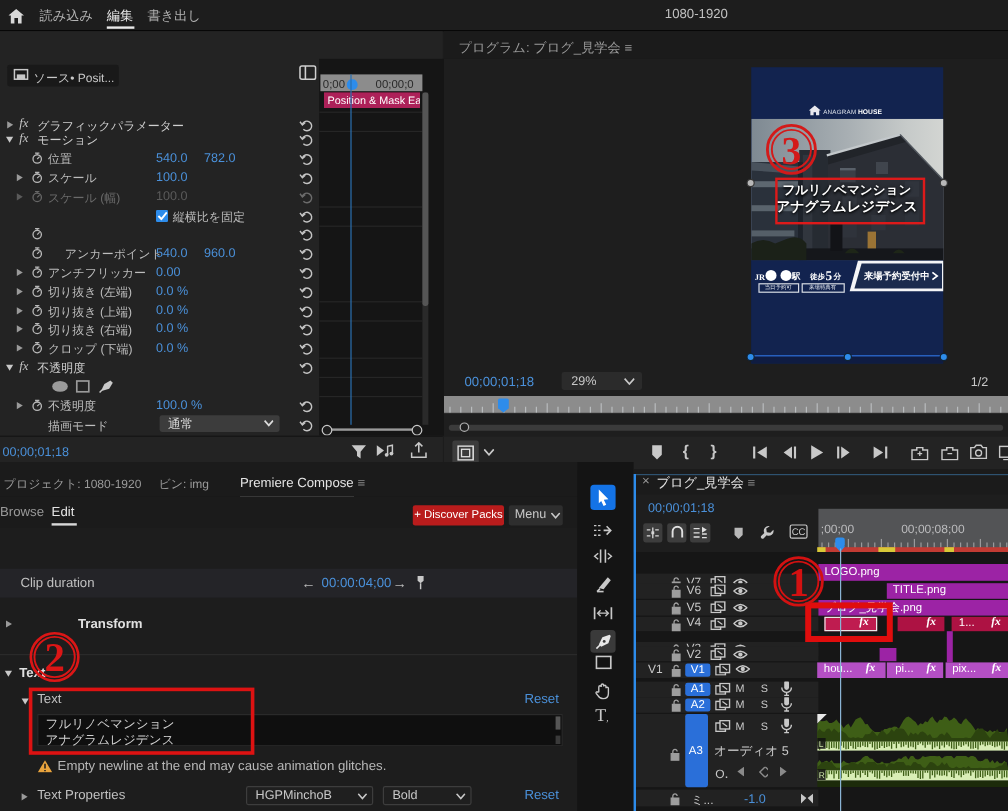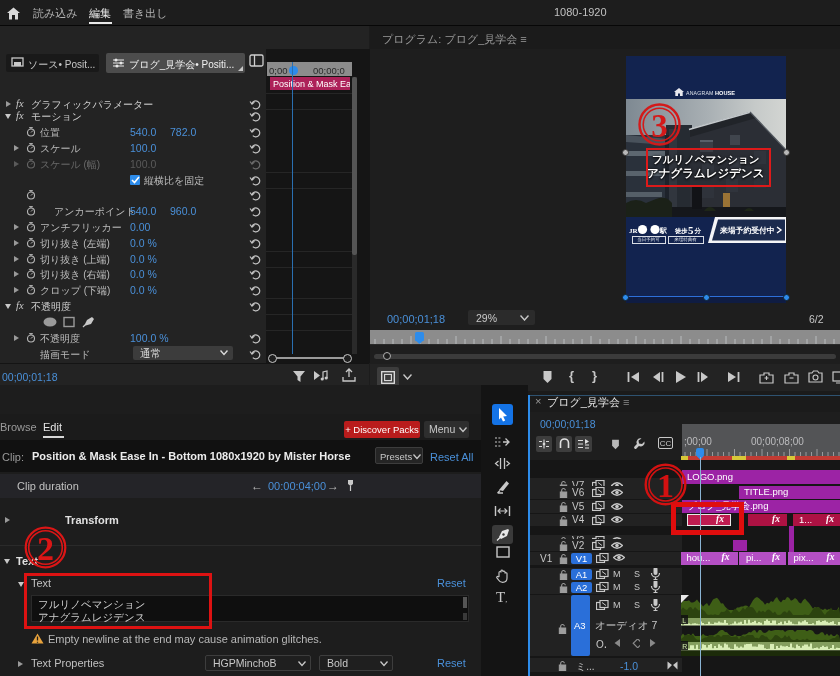--- a/index.html
+++ b/index.html
@@ -28,30 +28,20 @@
 <div class="abs" style="left:0;top:26px;width:369px;height:359px;background:#232323;">
 
 
   <div class="abs" style="left:0;top:23px;width:369px;height:28px;background:#232323;">
     <div class="abs" style="left:6px;top:5px;width:93px;height:18px;background:#191919;border-radius:2px;">
       <svg class="abs" style="left:5px;top:3px" width="13" height="12" viewBox="0 0 13 12">
             <rect x="1" y="1" width="11" height="8" fill="none" stroke="#c8c8c8" stroke-width="1.3"></rect>
             <rect x="3" y="5" width="7" height="4" fill="#c8c8c8"></rect>
           </svg>
       <div class="abs" style="left:22px;top:3.5px;font-size:10px;color:#c8c8c8;white-space:nowrap;">ソース• Posit...</div>
-    </div>
-    <div class="abs" style="left:106px;top:4px;width:139px;height:20px;background:#4c4c4c;border-radius:2px;">
-      <svg class="abs" style="left:6px;top:4px" width="13" height="12" viewBox="0 0 13 12">
-            <path d="M1 3h11M1 6h11M1 9h11" stroke="#e8e8e8" stroke-width="1.2"></path>
-            <circle cx="4" cy="3" r="1.5" fill="#e8e8e8"></circle>
-            <circle cx="9" cy="6" r="1.5" fill="#e8e8e8"></circle>
-            <circle cx="5" cy="9" r="1.5" fill="#e8e8e8"></circle>
-          </svg>
-      <div class="abs" style="left:23px;top:4.5px;font-size:10px;color:#f0f0f0;white-space:nowrap;">ブログ_見学会• Positi...</div>
-      <div class="abs" style="right:2px;bottom:2px;width:0;height:0;border-left:5px solid transparent;border-bottom:5px solid #c8c8c8;"></div>
     </div>
     <svg class="abs" style="left:249px;top:5px" width="15" height="13" viewBox="0 0 15 13">
           <rect x="1" y="1" width="13" height="11" rx="1.5" fill="none" stroke="#d0d0d0" stroke-width="1.3"></rect>
           <line x1="5.5" y1="1" x2="5.5" y2="12" stroke="#d0d0d0" stroke-width="1.3"></line>
         </svg>
   </div>
 
 
   <style>
     .prow{position:absolute;left:0;width:266px;height:16px;}
@@ -333,21 +323,21 @@
     <div class="abs" style="left:412.5px;top:244.5px;width:5px;height:5px;border-radius:50%;background:#2d8ceb;border:1px solid #123;"></div>
   </div>
 
   <div class="abs blue" style="left:17px;top:287px;font-size:11px;">00;00;01;18</div>
   <div class="abs" style="left:98px;top:284px;width:67px;height:15px;background:#2b2b2b;border-radius:2px;">
     <div class="abs" style="left:8px;top:1.5px;font-size:10.5px;color:#c8c8c8;">29%</div>
     <svg class="abs" style="left:52px;top:5px" width="9" height="6" viewBox="0 0 9 6">
           <path d="M0.5 0.5 L4.5 5 L8.5 0.5" stroke="#c8c8c8" stroke-width="1.4" fill="none"></path>
         </svg>
   </div>
-  <div class="abs" style="left:439px;top:287px;font-size:10.5px;color:#c8c8c8;">6/2</div>
+  <div class="abs" style="left:439px;top:287px;font-size:10.5px;color:#c8c8c8;">1/2</div>
 
   <div class="abs" style="left:0px;top:304px;width:470px;height:14px;background:#8c8c8c;border-bottom:1px solid #2a2a2a;" id="progruler">
     <svg width="470" height="14" viewBox="0 0 470 14">
       <g stroke="#b9bcbe" stroke-width="1">
         <path d="M5 9 V14 M14 9 V14 M23 9 V14 M32 9 V14 M41 6 V14 M50 9 V14 M59 9 V14 M68 9 V14 M77 9 V14 M86 6 V14 M95 9 V14 M104 9 V14 M113 9 V14 M122 9 V14 M131 6 V14 M140 9 V14 M149 9 V14 M158 9 V14 M167 9 V14 M176 6 V14 M185 9 V14 M194 9 V14 M203 9 V14 M212 9 V14 M221 6 V14 M230 9 V14 M239 9 V14 M248 9 V14 M257 9 V14 M266 6 V14 M275 9 V14 M284 9 V14 M293 9 V14 M302 9 V14 M311 6 V14 M320 9 V14 M329 9 V14 M338 9 V14 M347 9 V14 M356 6 V14 M365 9 V14 M374 9 V14 M383 9 V14 M392 9 V14 M401 6 V14 M410 9 V14 M419 9 V14 M428 9 V14 M437 9 V14 M446 6 V14 M455 9 V14 M464 9 V14"></path>
       </g>
       <rect x="45" y="2" width="9" height="9" rx="1.5" fill="#2d8ceb"></rect>
       <path d="M45 10 L49.5 14 L54 10" fill="#2d8ceb"></path>
     </svg>
   </div>
@@ -401,42 +391,37 @@
           <circle cx="7.5" cy="7.5" r="2.5" fill="none" stroke="#c8c8c8" stroke-width="1.1"></circle>
         </svg>
     <svg class="abs" style="left:462px;top:6px" width="13" height="14" viewBox="0 0 13 14">
           <rect x="1" y="2" width="9" height="9" fill="none" stroke="#c8c8c8" stroke-width="1.2"></rect>
           <path d="M12 5 v8 h-8" stroke="#c8c8c8" stroke-width="1.2" fill="none"></path>
         </svg>
   </div>
 </div>
 
 <div class="abs" style="left:0;top:385px;width:481px;height:291px;background:#1d1d1d;overflow:hidden;" id="compose">
+  <div class="abs" style="left:0;top:0;width:481px;height:29px;background:#1b1b1b;">
+    <div class="abs gray" style="left:3px;top:12px;font-size:10px;">プロジェクト: 1080-1920</div>
+    <div class="abs gray" style="left:132px;top:12px;font-size:10px;">ビン: img</div>
+    <div class="abs white" style="left:200px;top:11.5px;">Premiere Compose <span style="color:#8a8a8a;">≡</span></div>
+    <div class="abs" style="left:200px;top:28.5px;width:95px;height:2px;background:#d8d8d8;"></div>
+  </div>
   <div class="abs" style="left:0;top:29px;width:481px;height:26px;background:#1b1b1b;">
     <div class="abs gray" style="left:0px;top:7px;">Browse</div>
     <div class="abs white" style="left:43px;top:7px;">Edit</div>
     <div class="abs" style="left:43px;top:22px;width:21px;height:2px;background:#d8d8d8;"></div>
     <div class="abs" style="left:344px;top:7px;width:76px;height:17px;background:#b91c1c;border-radius:2px;color:#fff;text-align:center;line-height:17px;font-size:9.5px;white-space:nowrap;">+ Discover Packs</div>
     <div class="abs" style="left:424px;top:7px;width:45px;height:17px;background:#2e2e2e;border-radius:2px;color:#c8c8c8;font-size:10.5px;">
       <span style="position:absolute;left:5px;top:2px;">Menu</span>
       <svg class="abs" style="left:34.5px;top:6px" width="8" height="6" viewBox="0 0 8 6">
             <path d="M0.5 0.5 L4 4.5 L7.5 0.5" stroke="#c8c8c8" stroke-width="1.3" fill="none"></path>
           </svg>
     </div>
-  </div>
-  <div class="abs" style="left:0;top:55px;width:481px;height:32px;background:#111111;">
-    <div class="abs gray" style="left:2px;top:11px;">Clip:</div>
-    <div class="abs" style="left:32px;top:10px;color:#ececec;font-weight:bold;font-size:11px;">Position &amp; Mask Ease In - Bottom 1080x1920 by Mister Horse</div>
-    <div class="abs" style="left:375px;top:7px;width:48px;height:17px;background:#252525;border:1px solid #3d3d3d;border-radius:2px;box-sizing:border-box;">
-      <span style="position:absolute;left:4px;top:2.5px;font-size:9.5px;color:#c8c8c8;">Presets</span>
-      <svg class="abs" style="left:37px;top:6px" width="8" height="6" viewBox="0 0 8 6">
-            <path d="M0.5 0.5 L4 4.5 L7.5 0.5" stroke="#c8c8c8" stroke-width="1.3" fill="none"></path>
-          </svg>
-    </div>
-    <div class="abs blue" style="left:430px;top:11px;">Reset All</div>
   </div>
   <div class="abs" style="left:0;top:89px;width:481px;height:24px;background:#242428;">
     <div class="abs" style="left:17px;top:6px;color:#c0c0c0;">Clip duration</div>
     <div class="abs" style="left:251px;top:5px;color:#b8b8b8;font-size:12px;">←</div>
     <div class="abs blue" style="left:268px;top:6px;">00:00:04;00</div>
     <div class="abs" style="left:327px;top:5px;color:#b8b8b8;font-size:12px;">→</div>
     <svg class="abs" style="left:346px;top:5px" width="9" height="13" viewBox="0 0 9 13">
           <path d="M2 1 h5 v4 l-2.5 2 l-2.5 -2 Z" fill="#c8c8c8"></path>
           <path d="M4.5 7 V12" stroke="#c8c8c8" stroke-width="1.2"></path>
         </svg>
@@ -713,21 +698,21 @@
           <use href="#lk"></use>
         </svg>
     <svg class="ticon" style="left:68px;top:5px" width="13" height="10" viewBox="0 0 13 10">
           <use href="#sy"></use>
         </svg>
     <div class="abs" style="left:85px;top:4.5px;color:#c8c8c8;font-size:9px;">M</div>
     <div class="abs" style="left:106px;top:4.5px;color:#c8c8c8;font-size:9px;">S</div>
     <svg class="ticon" style="left:122px;top:3.5px" width="11" height="13" viewBox="0 0 11 13">
           <use href="#mc"></use>
         </svg>
-    <div class="abs" style="left:67px;top:24px;color:#c8c8c8;font-size:10.5px;">オーディオ 7</div>
+    <div class="abs" style="left:67px;top:24px;color:#c8c8c8;font-size:10.5px;">オーディオ 5</div>
     <div class="abs" style="left:68px;top:42px;color:#c8c8c8;font-size:10px;">O<span style="font-size:12px;">.</span></div>
     <svg class="ticon" style="left:86px;top:44px" width="7" height="8" viewBox="0 0 7 8">
           <path d="M6 0 L0.5 4 L6 8 Z" fill="#8a8a8a"></path>
         </svg>
     <svg class="ticon" style="left:103px;top:44px" width="9" height="9" viewBox="0 0 9 9">
           <rect x="4.5" y="-1" width="6.3" height="6.3" transform="rotate(45 4.5 2.1)" fill="none" stroke="#8a8a8a" stroke-width="1.2"></rect>
         </svg>
     <svg class="ticon" style="left:121px;top:44px" width="7" height="8" viewBox="0 0 7 8">
           <path d="M1 0 L6.5 4 L1 8 Z" fill="#8a8a8a"></path>
         </svg>

